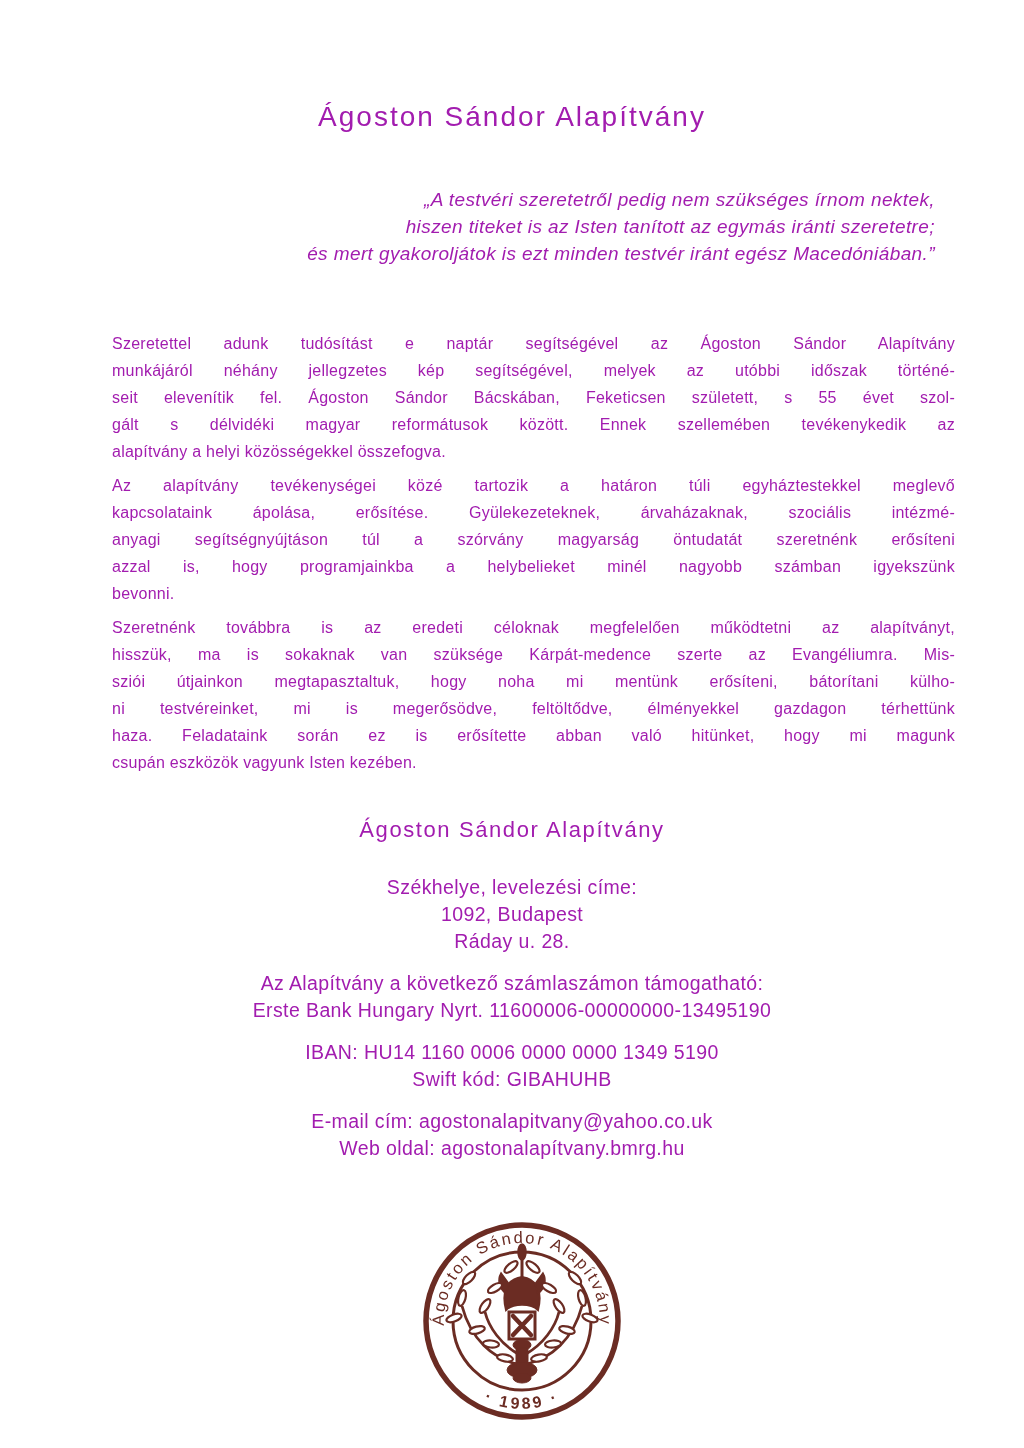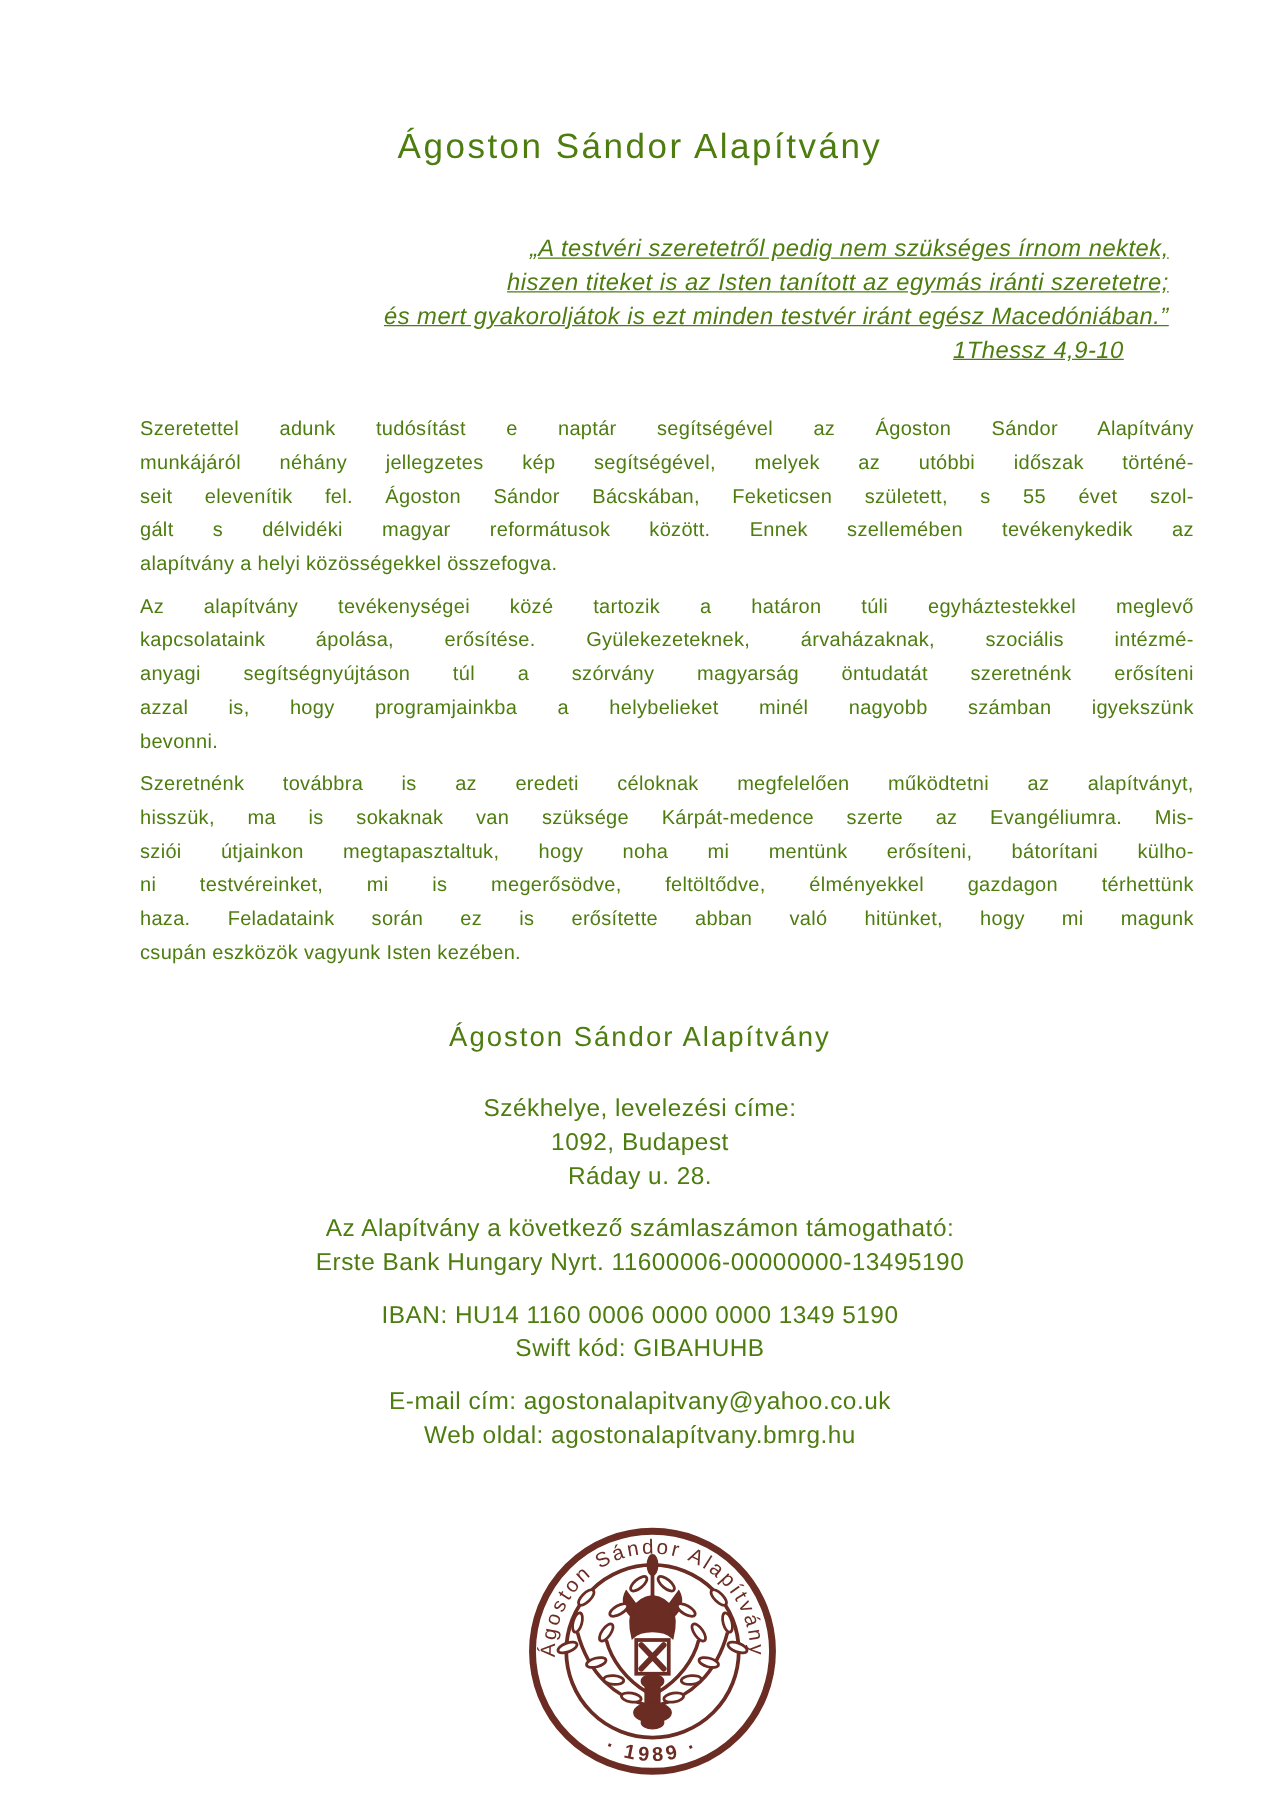--- a/index.html
+++ b/index.html
@@ -2,21 +2,21 @@
 <html lang="hu"><head>
 <meta charset="utf-8">
 <style>
   html, body { margin: 0; padding: 0; background: #ffffff; }
   .page {
     position: relative;
     width: 1024px;
     height: 1448px;
     background: #ffffff;
     font-family: "Liberation Sans", sans-serif;
-    color: #4d7c0f;
+    color: #a21caf;
     overflow: hidden;
   }
 
   
   .doc-title {
     position: absolute;
     top: 101px; left: 0;
     width: 100%;
     margin: 0;
     text-align: center;
@@ -28,21 +28,20 @@
   
   .quote {
     position: absolute;
     top: 186px; right: 89px;
     width: 760px;
     text-align: right;
     font-style: italic;
     font-size: 19px;
     line-height: 27px;
     letter-spacing: 0.4px;
-    text-decoration: underline;
   }
   .quote-ref { padding-right: 36px; }
 
   
   .body-copy {
     position: absolute;
     top: 330px; left: 112px;
     width: 843px;
     font-size: 16px;
     line-height: 27px;
@@ -98,21 +97,20 @@
 <div class="page">
 
   <h1 class="doc-title">Ágoston Sándor Alapítvány</h1>
 
   <div class="quote">
     <div>
         <div class="qline">„A testvéri szeretetről pedig nem szükséges írnom nektek,</div>
         <div class="qline">hiszen titeket is az Isten tanított az egymás iránti szeretetre;</div>
         <div class="qline last-line">és mert gyakoroljátok is ezt minden testvér iránt egész Macedóniában.”</div>
       </div>
-    <div class="quote-ref">1Thessz 4,9-10</div>
   </div>
 
   <div class="body-copy">
     <div class="para">
         <div class="jline">Szeretettel adunk tudósítást e naptár segítségével az Ágoston Sándor Alapítvány</div>
         <div class="jline">munkájáról néhány jellegzetes kép segítségével, melyek az utóbbi időszak történé-</div>
         <div class="jline">seit elevenítik fel. Ágoston Sándor Bácskában, Feketicsen született, s 55 évet szol-</div>
         <div class="jline">gált s délvidéki magyar reformátusok között. Ennek szellemében tevékenykedik az</div>
         <div class="jline last-line">alapítvány a helyi közösségekkel összefogva.</div>
       </div>

